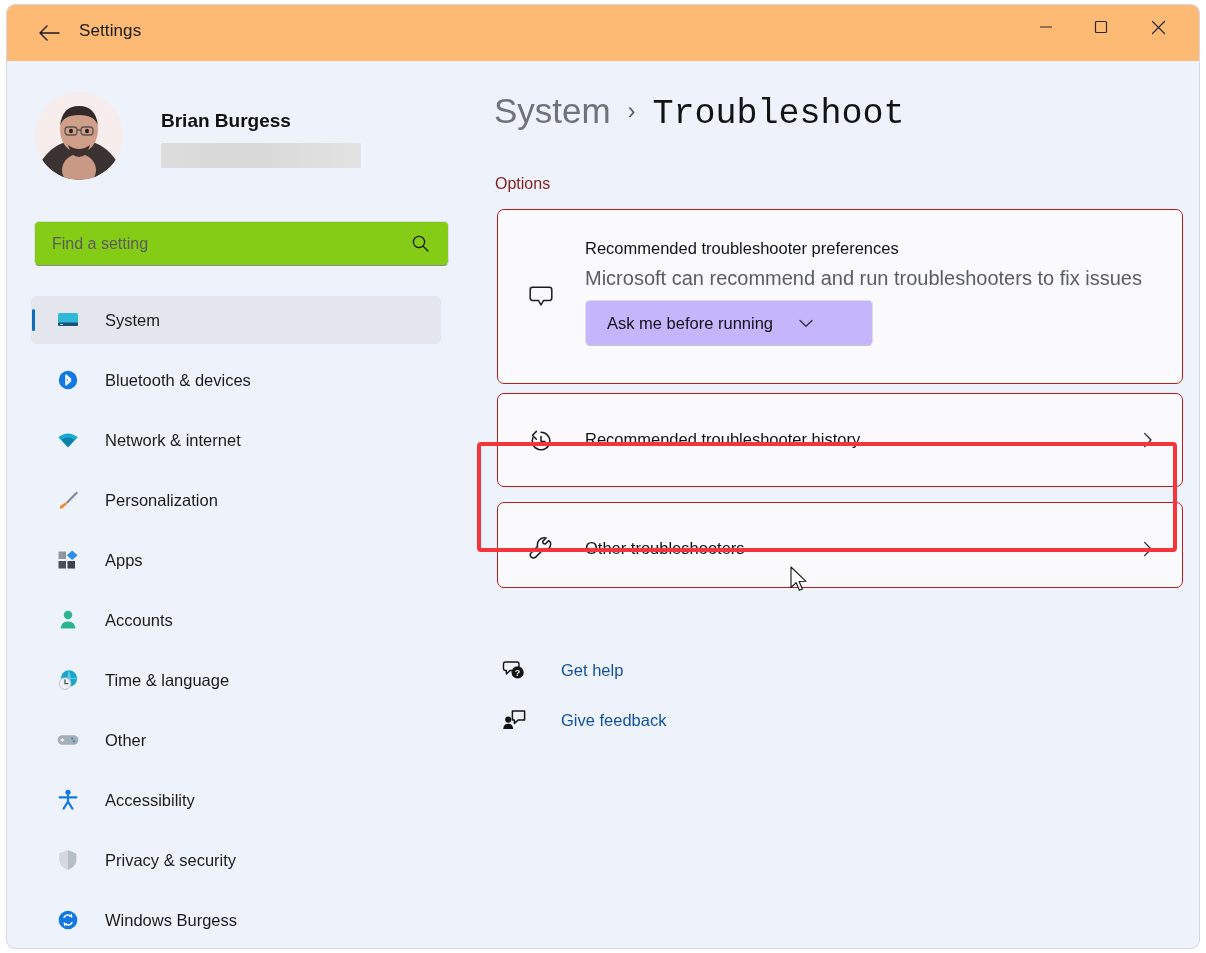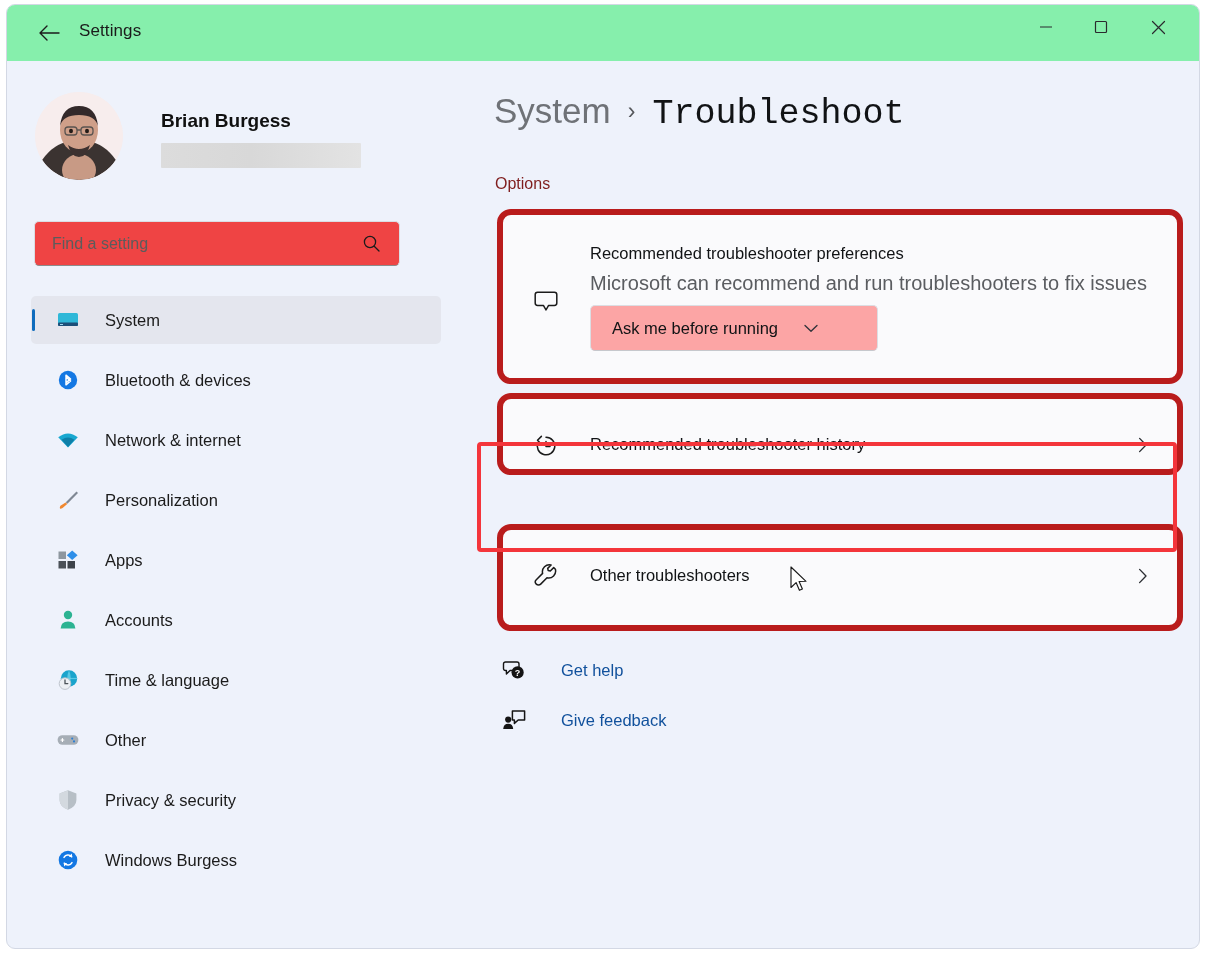--- a/index.html
+++ b/index.html
@@ -20,21 +20,21 @@
     border-radius: 9px;
     border: 1px solid #d3d8e4;
     overflow: hidden;
   }
 
   
   #titlebar {
     position: absolute;
     left: 0; top: 0;
     width: 100%; height: 56px;
-    background: #86efac;
+    background: #fdba74;
   }
   #back-button {
     position: absolute;
     left: 24px; top: 12px;
     width: 36px; height: 32px;
     display: flex; align-items: center; justify-content: center;
     border-radius: 4px;
     cursor: pointer;
   }
   #app-title {
@@ -85,22 +85,22 @@
     position: absolute;
     left: 126px; top: 51px;
     width: 200px; height: 25px;
     background: linear-gradient(90deg,#dcdcdc 0%, #d8d8d8 45%, #e3e3e3 100%);
     border-radius: 1px;
   }
 
   #search-box {
     position: absolute;
     left: 27px; top: 160px;
-    width: 366px; height: 45px;
-    background: #ef4444;
+    width: 415px; height: 45px;
+    background: #84cc16;
     border: 1px solid #dadde3;
     border-bottom: 1px solid #8c8c8c;
     border-radius: 5px;
     display: flex; align-items: center;
     cursor: text;
   }
   #search-input {
     flex: 1;
     border: none; outline: none; background: transparent;
     margin-left: 17px;
@@ -180,28 +180,28 @@
     left: 28px; top: 114px;
     font-size: 16px;
     color: #7f1d1d;
   }
 
   .card {
     position: absolute;
     left: 30px;
     width: 686px;
     background: #fafafc;
-    border: 6px solid #b91c1c;
-    border-radius: 14px;
+    border: 1px solid #b91c1c;
+    border-radius: 7px;
     text-align: right;
   }
   .card.clickable { cursor: pointer; }
   #card-prefs { top: 148px; height: 175px; }
-  #card-history { top: 332px; height: 82px; }
-  #card-other { top: 463px; height: 107px; }
+  #card-history { top: 332px; height: 94px; }
+  #card-other { top: 441px; height: 86px; }
 
   .card-ico {
     position: absolute;
     left: 23px;
     width: 40px; height: 40px;
     display: flex; align-items: center; justify-content: center;
   }
   #card-prefs .card-ico { top: 67px; }
   #card-history .card-ico { top: 27px; }
   #card-other .card-ico { top: 27px; }
@@ -226,21 +226,21 @@
     right: 24px; top: 36px;
     width: 20px; height: 20px;
     display: flex; align-items: center; justify-content: center;
   }
 
   #dropdown {
     position: absolute;
     left: 87px; top: 90px;
     height: 46px;
     min-width: 288px;
-    background: #fca5a5;
+    background: #c4b5fd;
     border: 1px solid #dcdee3;
     border-bottom-color: #c6c8cd;
     border-radius: 5px;
     display: flex; align-items: center;
     cursor: pointer;
   }
   #dropdown-value {
     margin-left: 21px;
     font-size: 16.5px;
     color: #111315;
@@ -448,20 +448,30 @@
           <svg width="24" height="24" viewBox="0 0 24 24">
             <rect x="1.6" y="7.2" width="20.8" height="9.6" rx="4.8" fill="#a6aeb6"></rect>
             <path d="M6.4 10.6 V13.4 M5 12 H7.8" stroke="#ffffff" stroke-width="1.2" stroke-linecap="round"></path>
             <circle cx="16.2" cy="10.6" r="1.05" fill="#2b7fd4"></circle>
             <circle cx="18" cy="13.4" r="1.05" fill="#2b7fd4"></circle>
           </svg>
         </span>
         <span class="nav-label">Other</span>
       </div>
 
+      <div class="navitem">
+
+        <span class="nav-ico">
+          <svg width="24" height="24" viewBox="0 0 24 24">
+            <circle cx="12" cy="4.3" r="2.6" fill="#1478e3"></circle>
+            <path d="M12 7.6 V14 M3.6 9.4 H20.4 M12 13.6 L7.6 20.6 M12 13.6 L16.4 20.6" fill="none" stroke="#1478e3" stroke-width="2.1" stroke-linecap="round"></path>
+          </svg>
+        </span>
+        <span class="nav-label">Accessibility</span>
+      </div>
 
       <div class="navitem">
 
         <span class="nav-ico">
           <svg width="24" height="24" viewBox="0 0 24 24">
             <path d="M12 2.2 L20.4 5.4 V12 Q20.4 18.4 12 21.8 Q3.6 18.4 3.6 12 V5.4 Z" fill="#b7bfc6"></path>
             <path d="M12 2.2 L12 21.8 Q3.6 18.4 3.6 12 V5.4 Z" fill="#d3d9df"></path>
           </svg>
         </span>
         <span class="nav-label">Privacy &amp; security</span>

